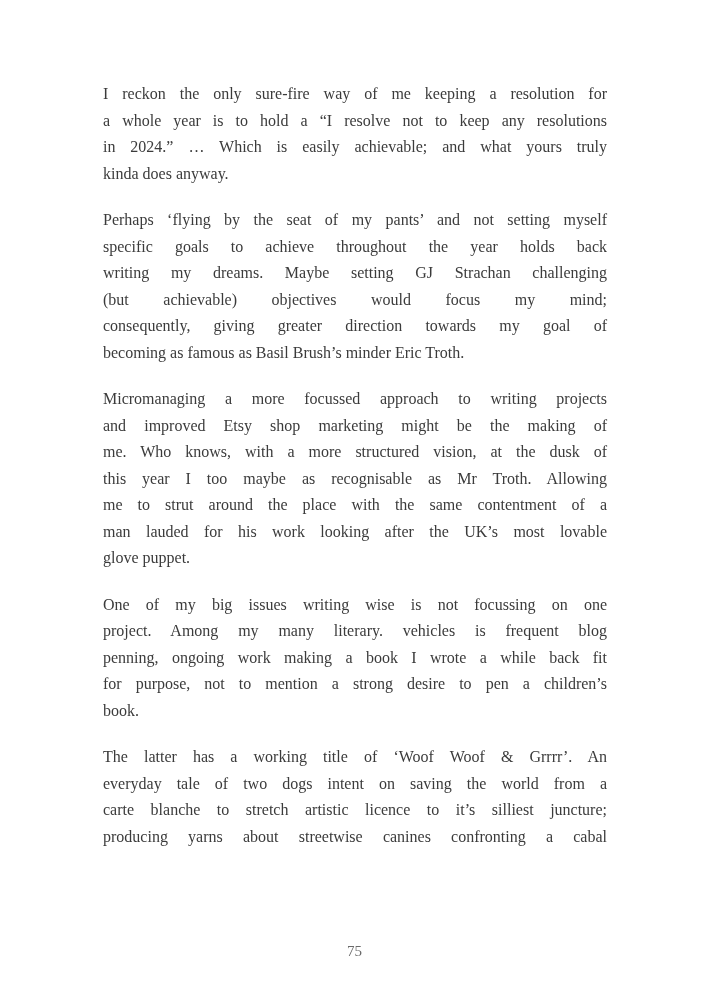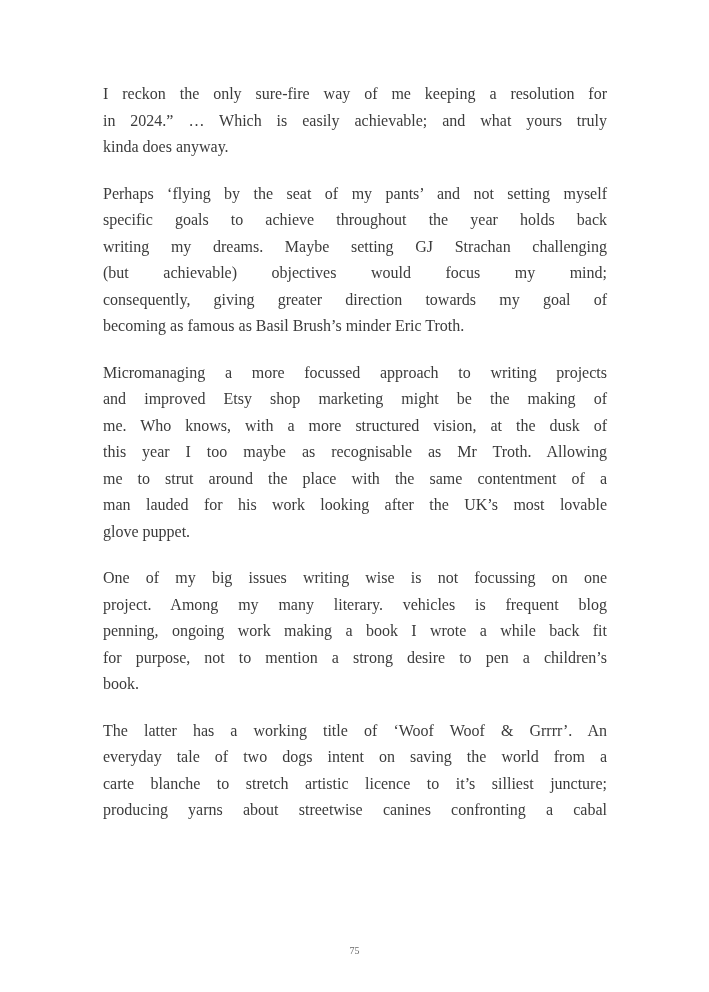--- a/index.html
+++ b/index.html
@@ -41,32 +41,33 @@
   }
   .para .line.final {
     text-align-last: left;
   }
   .page-number {
     position: absolute;
     left: 0;
     right: 0;
     bottom: 34px;
     text-align: center;
-    font-size: 10px;
+    font-size: 15px;
     line-height: 14px;
     color: var(--pageno-color);
   }
 </style>
 </head>
 <body>
 
 <div class="page">
   <div class="text-block">
       <div class="para">
         <div class="line">I reckon the only sure-fire way of me keeping a resolution for</div>
+        <div class="line">a whole year is to hold a “I resolve not to keep any resolutions</div>
         <div class="line">in 2024.” … Which is easily achievable; and what yours truly</div>
         <div class="line final">kinda does anyway.</div>
       </div>
       <div class="para">
         <div class="line">Perhaps ‘flying by the seat of my pants’ and not setting myself</div>
         <div class="line">specific goals to achieve throughout the year holds back</div>
         <div class="line">writing my dreams. Maybe setting GJ Strachan challenging</div>
         <div class="line">(but achievable) objectives would focus my mind;</div>
         <div class="line">consequently, giving greater direction towards my goal of</div>
         <div class="line final">becoming as famous as Basil Brush’s minder Eric Troth.</div>

